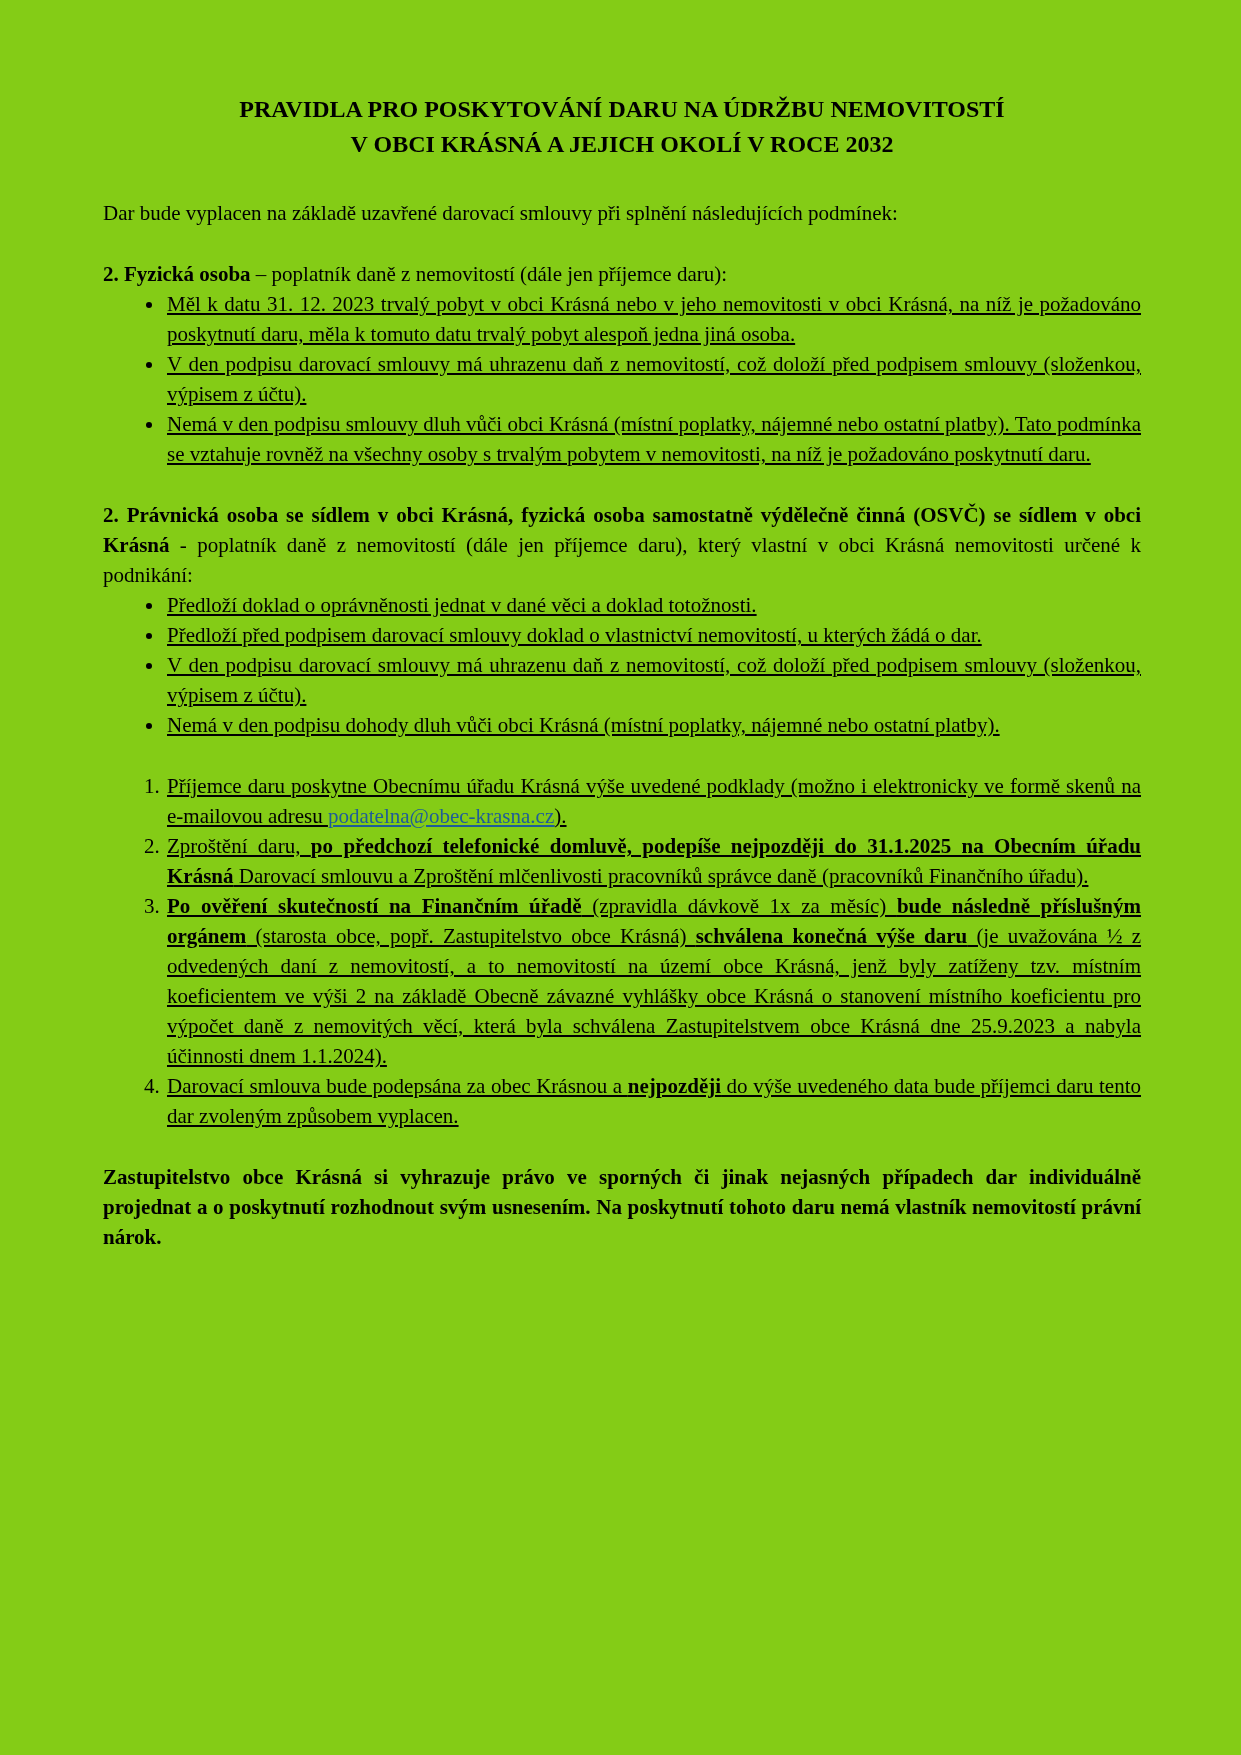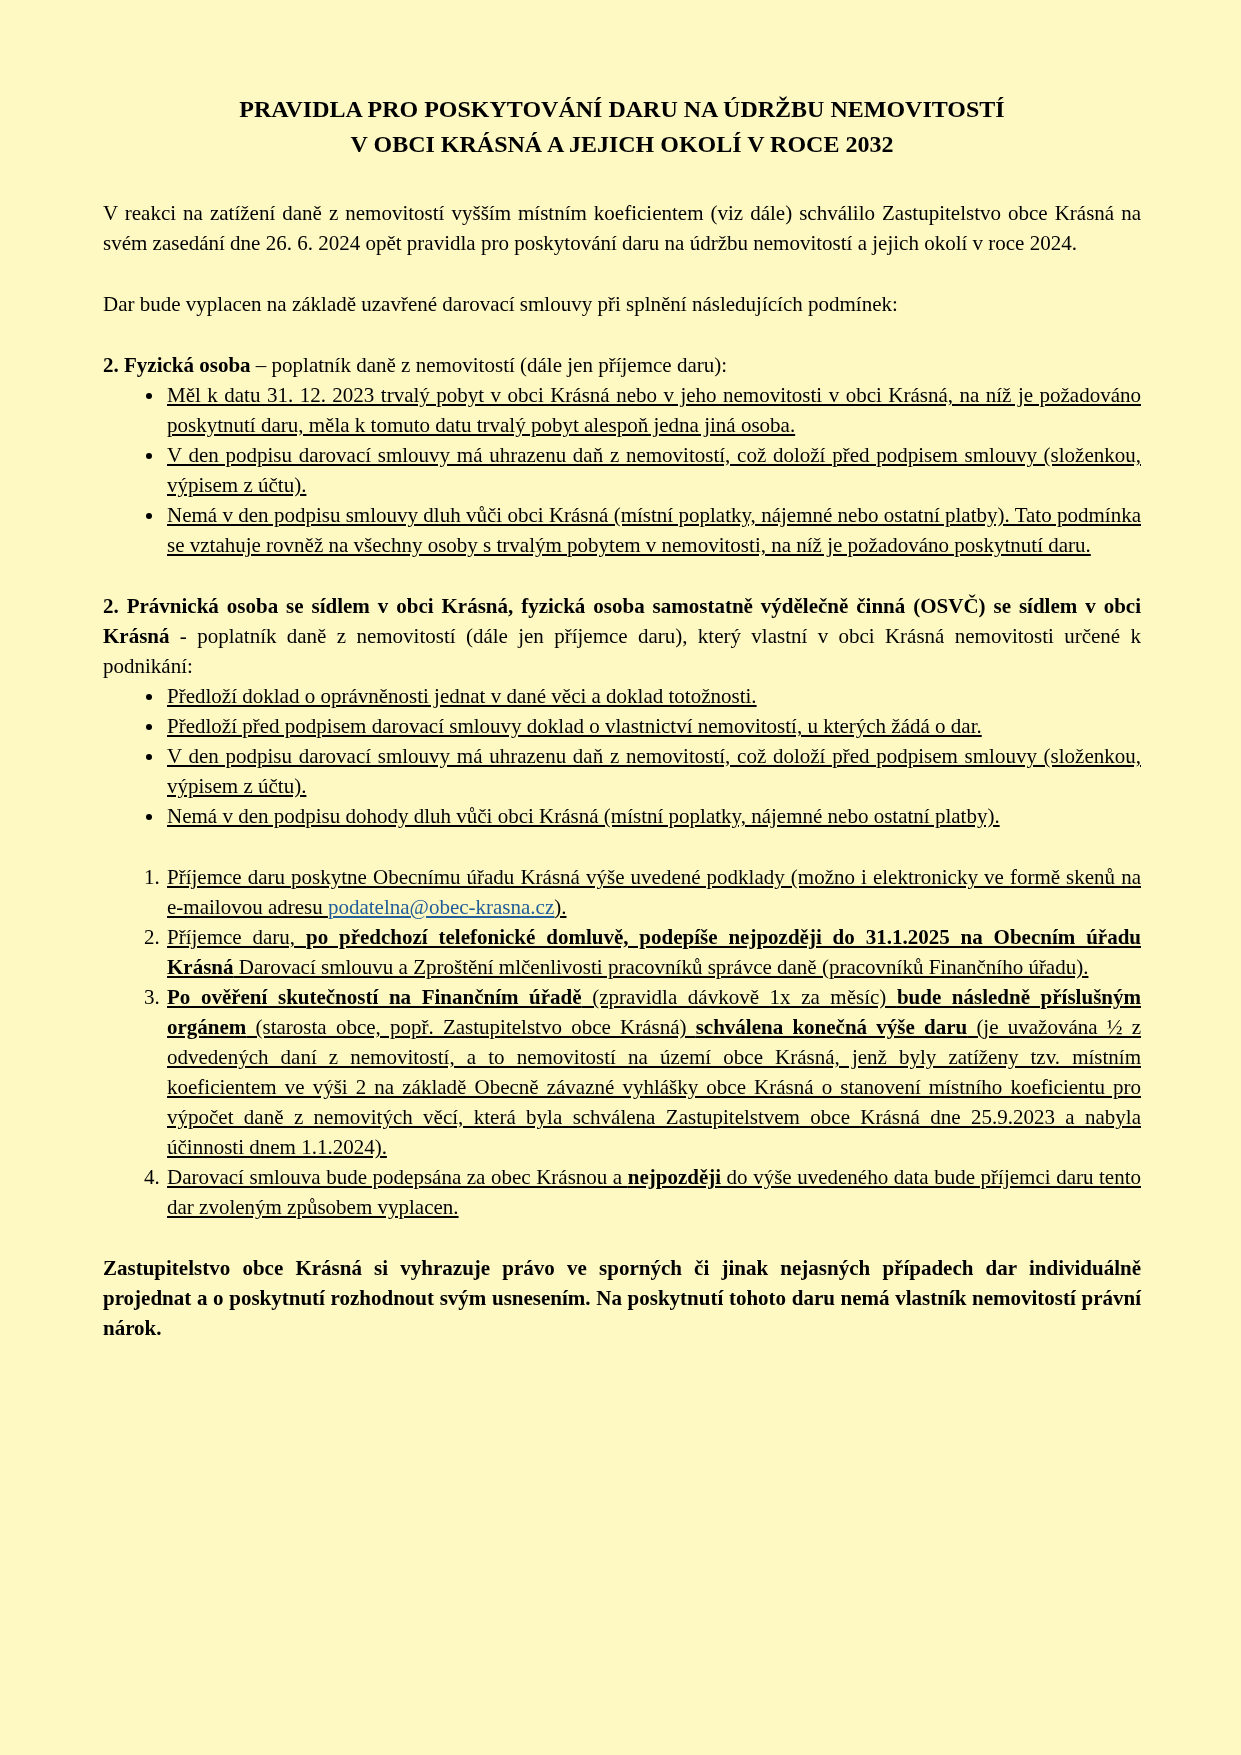--- a/index.html
+++ b/index.html
@@ -1,21 +1,21 @@
 <!DOCTYPE html>
 <html lang="cs"><head>
 <meta charset="utf-8">
 <style>
   html, body { margin: 0; padding: 0; background: #ffffff; }
   .page {
     width: 1241px;
     min-height: 1755px;
     box-sizing: border-box;
     padding: 92px 100px 80px 103px;
-    background: #fef9c3;
+    background: #84cc16;
     color: #000000;
     font-family: "Liberation Serif", "DejaVu Serif", serif;
     font-size: 21px;
     line-height: 30px;
   }
   .doc-title {
     text-align: center;
     font-weight: bold;
     font-size: 24px;
     line-height: 35px;
@@ -41,36 +41,35 @@
 </style>
 </head>
 <body>
 
 <div class="page" data-name="document-page">
   <h1 class="doc-title" data-name="page-title">
     <span data-name="page-title-line-1">PRAVIDLA PRO POSKYTOVÁNÍ DARU NA ÚDRŽBU NEMOVITOSTÍ</span>
     <span data-name="page-title-line-2">V OBCI KRÁSNÁ A JEJICH OKOLÍ V ROCE 2032</span>
   </h1>
   <div class="doc-body" data-name="document-body">
-      <p data-name="intro-paragraph"><span data-name="text-run">V reakci na zatížení daně z nemovitostí vyšším místním koeficientem (viz dále) schválilo Zastupitelstvo obce Krásná na svém zasedání dne 26. 6. 2024 opět pravidla pro poskytování daru na údržbu nemovitostí a jejich okolí v roce 2024.</span></p>
       <p data-name="conditions-intro-paragraph"><span data-name="text-run">Dar bude vyplacen na základě uzavřené darovací smlouvy při splnění následujících podmínek:</span></p>
       <p data-name="section-1-heading"><span class="b" data-name="text-run">2. Fyzická osoba</span><span data-name="text-run"> – poplatník daně z nemovitostí (dále jen příjemce daru):</span></p>
       <ul data-name="section-1-bullet-list">
         <li data-name="list-item"><span data-name="text-run">Měl k datu 31. 12. 2023 trvalý pobyt v obci Krásná nebo v jeho nemovitosti v obci Krásná, na níž je požadováno poskytnutí daru, měla k tomuto datu trvalý pobyt alespoň jedna jiná osoba.</span></li>
         <li data-name="list-item"><span data-name="text-run">V den podpisu darovací smlouvy má uhrazenu daň z nemovitostí, což doloží před podpisem smlouvy (složenkou, výpisem z účtu).</span></li>
         <li data-name="list-item"><span data-name="text-run">Nemá v den podpisu smlouvy dluh vůči obci Krásná (místní poplatky, nájemné nebo ostatní platby). Tato podmínka se vztahuje rovněž na všechny osoby s trvalým pobytem v nemovitosti, na níž je požadováno poskytnutí daru.</span></li>
       </ul>
       <p data-name="section-2-heading"><span class="b" data-name="text-run">2. Právnická osoba se sídlem v obci Krásná, fyzická osoba samostatně výdělečně činná (OSVČ) se sídlem v obci Krásná</span><span data-name="text-run"> - poplatník daně z nemovitostí (dále jen příjemce daru), který vlastní v obci Krásná nemovitosti určené k podnikání:</span></p>
       <ul data-name="section-2-bullet-list">
         <li data-name="list-item"><span data-name="text-run">Předloží doklad o oprávněnosti jednat v dané věci a doklad totožnosti.</span></li>
         <li data-name="list-item"><span data-name="text-run">Předloží před podpisem darovací smlouvy doklad o vlastnictví nemovitostí, u kterých žádá o dar.</span></li>
         <li data-name="list-item"><span data-name="text-run">V den podpisu darovací smlouvy má uhrazenu daň z nemovitostí, což doloží před podpisem smlouvy (složenkou, výpisem z účtu).</span></li>
         <li data-name="list-item"><span data-name="text-run">Nemá v den podpisu dohody dluh vůči obci Krásná (místní poplatky, nájemné nebo ostatní platby).</span></li>
       </ul>
       <ol data-name="procedure-numbered-list">
         <li data-name="list-item"><span data-name="text-run">Příjemce daru poskytne Obecnímu úřadu Krásná výše uvedené podklady (možno i elektronicky ve formě skenů na e-mailovou adresu </span><a href="#" class="link" data-name="email-link">podatelna@obec-krasna.cz</a><span data-name="text-run">).</span></li>
-        <li data-name="list-item"><span data-name="text-run">Příjemce daru, </span><span class="b" data-name="text-run">po předchozí telefonické domluvě, podepíše nejpozději do 31.1.2025 na Obecním úřadu Krásná</span><span data-name="text-run"> Darovací smlouvu a Zproštění mlčenlivosti pracovníků správce daně (pracovníků Finančního úřadu).</span></li>
+        <li data-name="list-item"><span data-name="text-run">Zproštění daru, </span><span class="b" data-name="text-run">po předchozí telefonické domluvě, podepíše nejpozději do 31.1.2025 na Obecním úřadu Krásná</span><span data-name="text-run"> Darovací smlouvu a Zproštění mlčenlivosti pracovníků správce daně (pracovníků Finančního úřadu).</span></li>
         <li data-name="list-item"><span class="b" data-name="text-run">Po ověření skutečností na Finančním úřadě</span><span data-name="text-run"> (zpravidla dávkově 1x za měsíc) </span><span class="b" data-name="text-run">bude následně příslušným orgánem</span><span data-name="text-run"> (starosta obce, popř. Zastupitelstvo obce Krásná) </span><span class="b" data-name="text-run">schválena konečná výše daru</span><span data-name="text-run"> (je uvažována ½ z odvedených daní z nemovitostí, a to nemovitostí na území obce Krásná, jenž byly zatíženy tzv. místním koeficientem ve výši 2 na základě Obecně závazné vyhlášky obce Krásná o stanovení místního koeficientu pro výpočet daně z nemovitých věcí, která byla schválena Zastupitelstvem obce Krásná dne 25.9.2023 a nabyla účinnosti dnem 1.1.2024).</span></li>
         <li data-name="list-item"><span data-name="text-run">Darovací smlouva bude podepsána za obec Krásnou a </span><span class="b" data-name="text-run">nejpozději</span><span data-name="text-run"> do výše uvedeného data bude příjemci daru tento dar zvoleným způsobem vyplacen.</span></li>
       </ol>
       <p data-name="closing-paragraph"><span class="b" data-name="text-run">Zastupitelstvo obce Krásná si vyhrazuje právo ve sporných či jinak nejasných případech dar individuálně projednat a o poskytnutí rozhodnout svým usnesením. Na poskytnutí tohoto daru nemá vlastník nemovitostí právní nárok.</span></p>
     </div>
 </div>
 
 </body></html>

